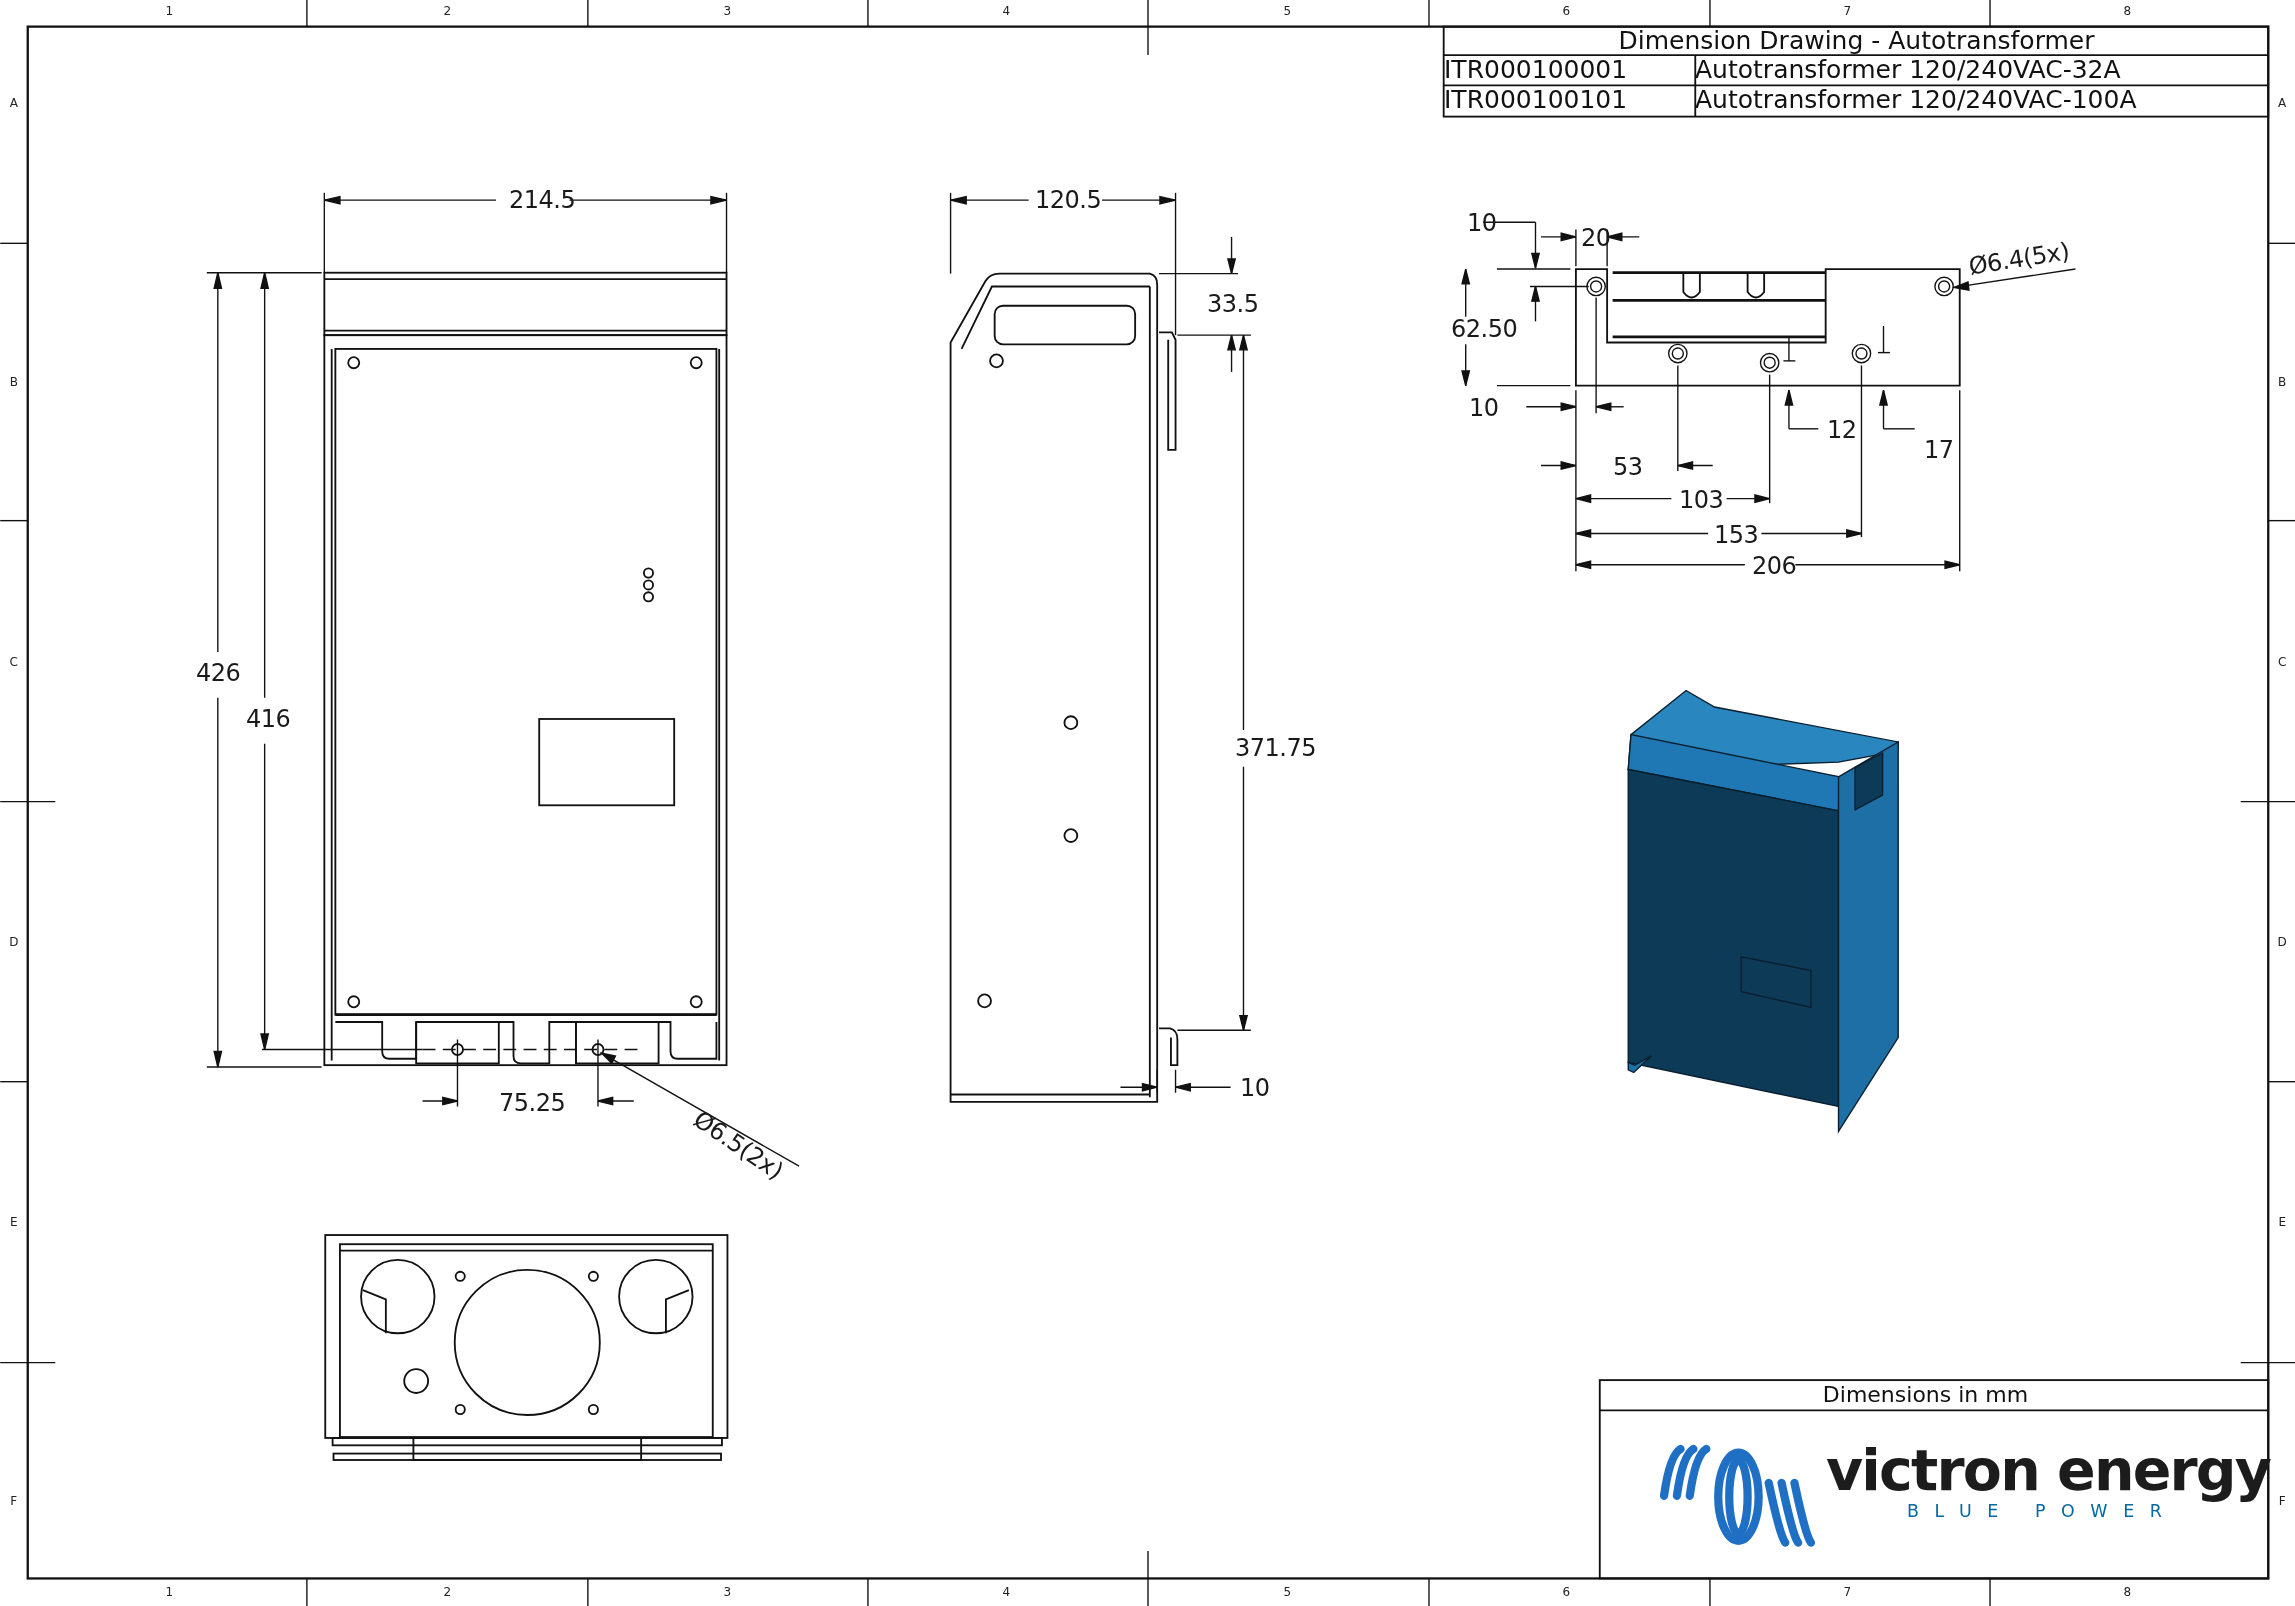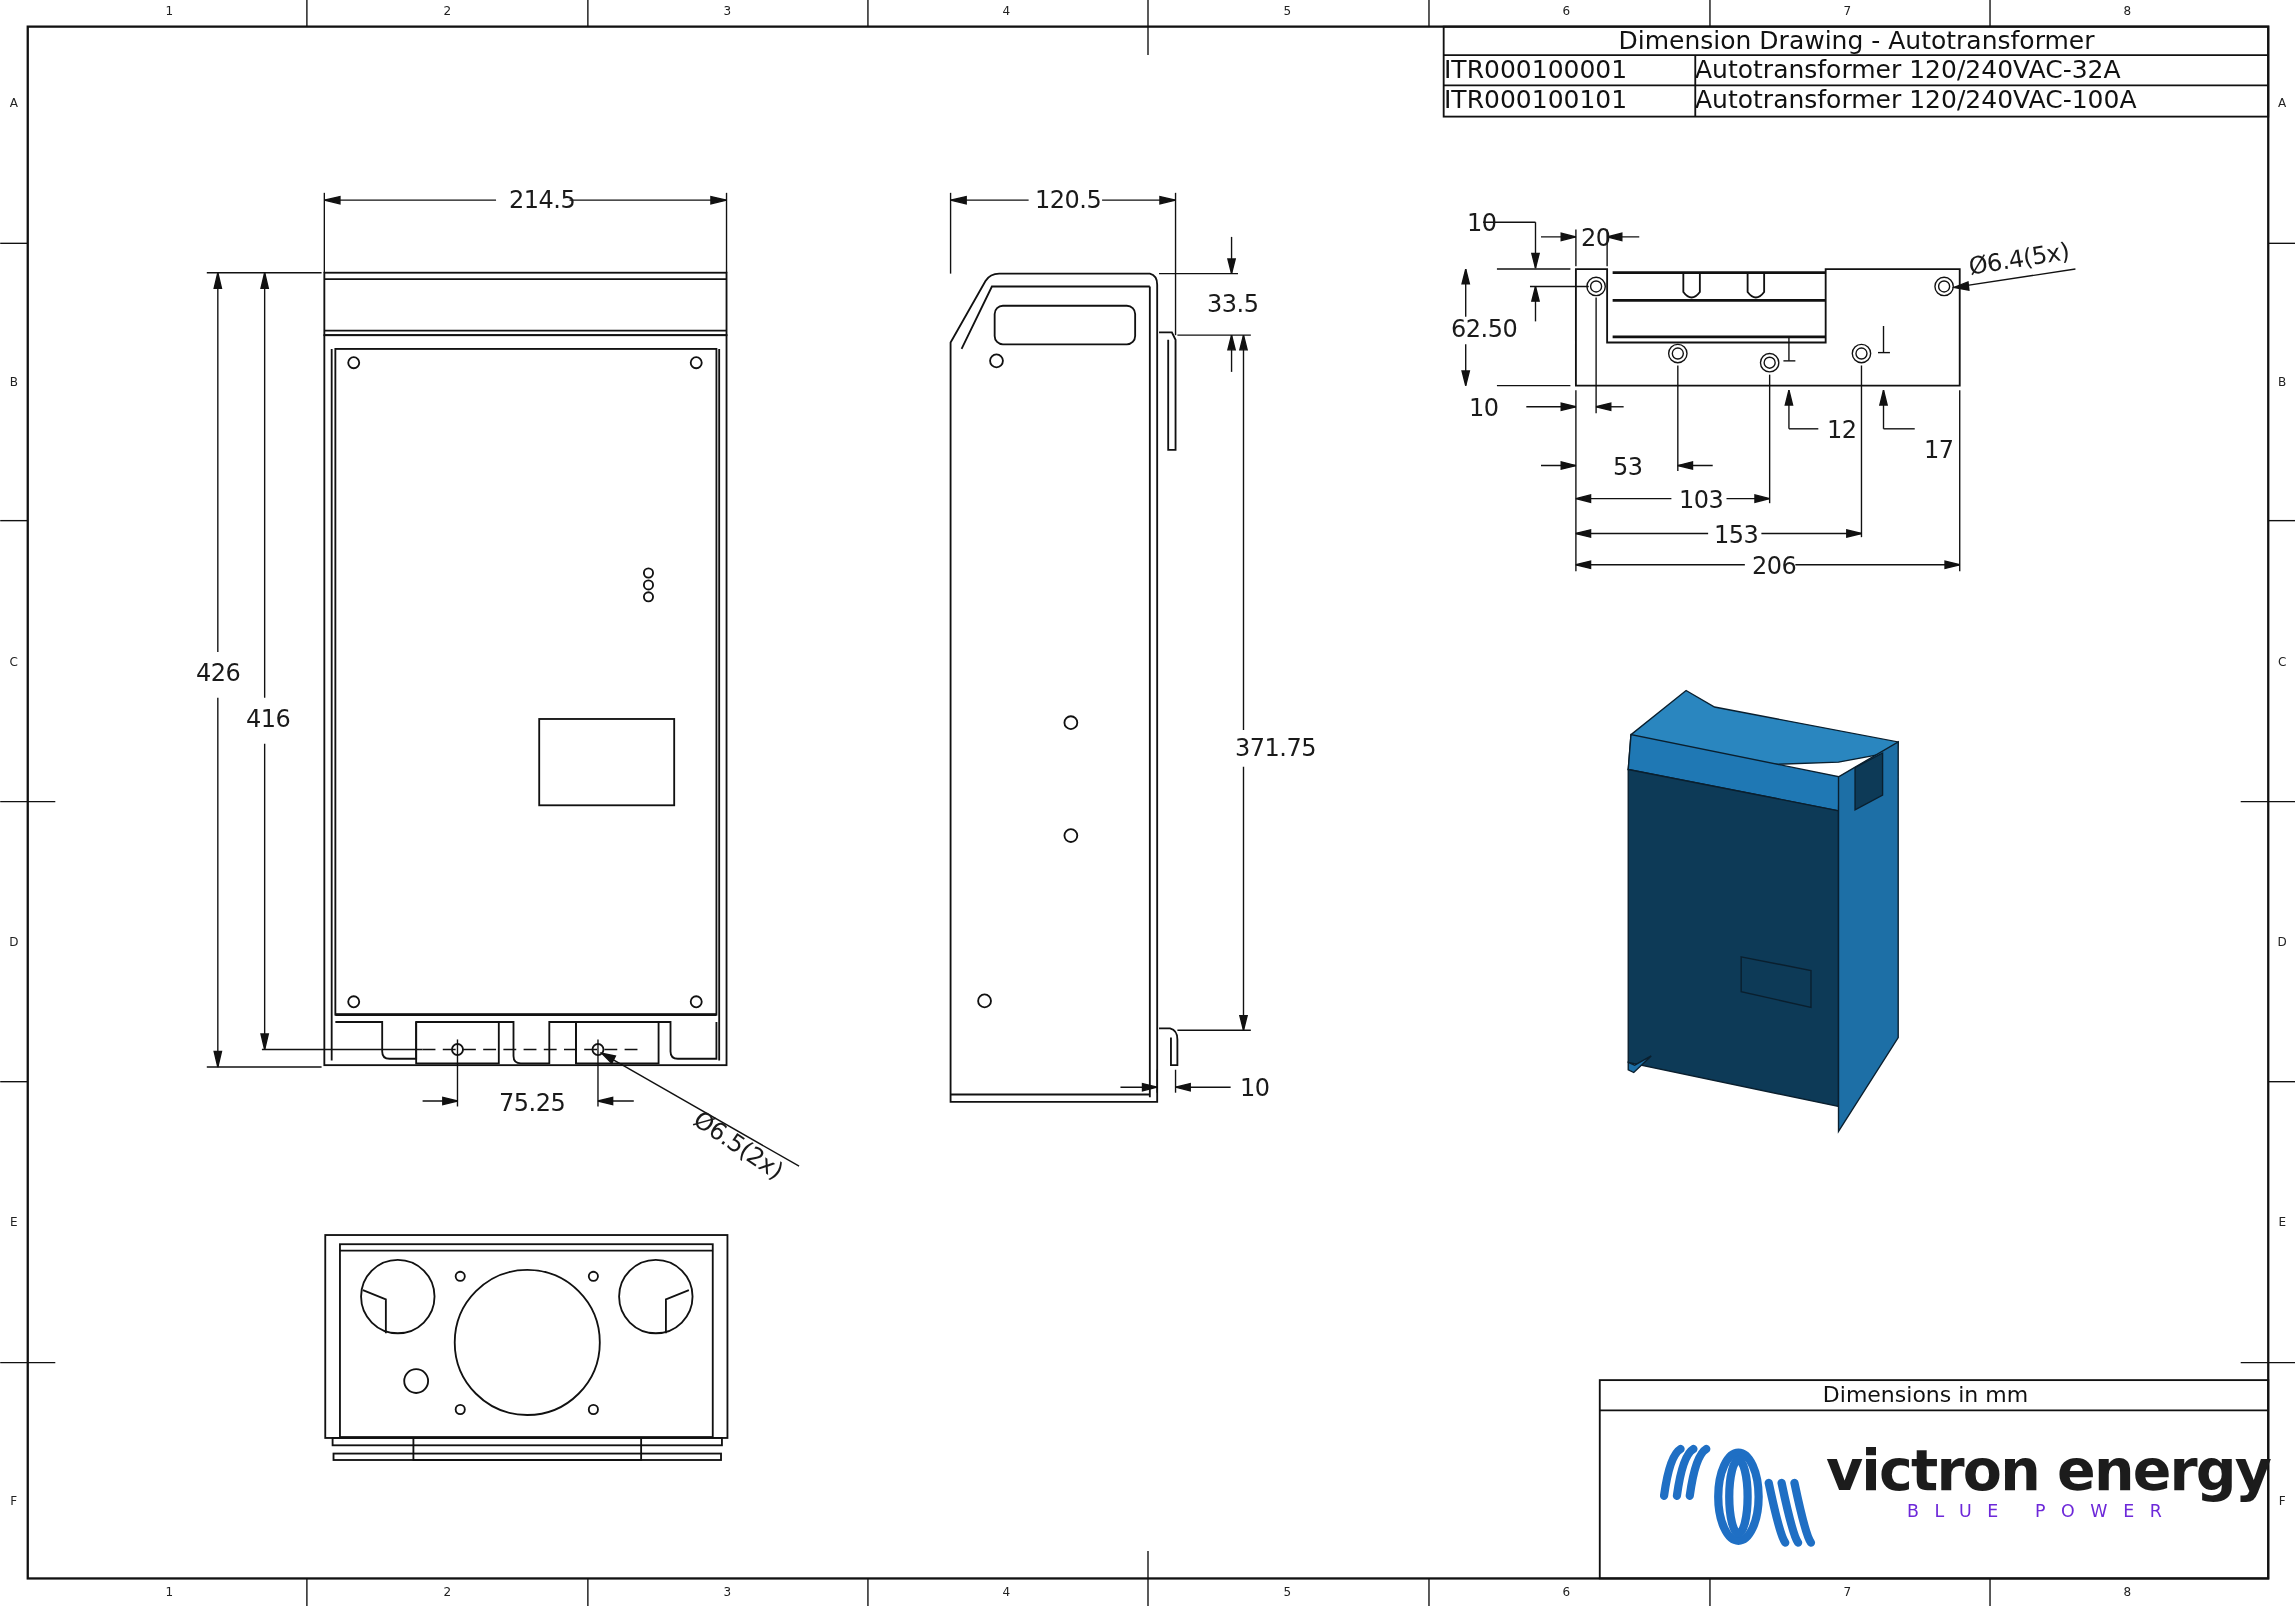--- a/index.html
+++ b/index.html
@@ -3,21 +3,21 @@
 <meta charset="utf-8">
 <style>
   html,body{margin:0;padding:0;background:#fff;}
   body{width:2296px;height:1606px;position:relative;overflow:hidden;font-family:"DejaVu Sans",sans-serif;color:#111;}
   svg.layer{position:absolute;left:0;top:0;}
   .zone{position:absolute;font-size:12px;color:#222;text-align:center;width:18.4px;}
   .dim{position:absolute;font-size:24px;line-height:1;color:#1a1a1a;white-space:nowrap;letter-spacing:-0.5px;}
   .tb-title{position:absolute;left:1444px;top:27px;width:825px;height:32px;font-size:25px;text-align:center;line-height:27.5px;}
   .tb-cell{position:absolute;font-size:25px;line-height:27.5px;text-align:left;}
   .logo-text{position:absolute;font-family:"DejaVu Sans",sans-serif;font-weight:bold;font-size:57px;letter-spacing:-1.8px;color:#1c1c1c;}
-  .logo-sub{position:absolute;font-family:"DejaVu Sans",sans-serif;font-size:17.4px;letter-spacing:15.6px;color:#6d28d9;}
+  .logo-sub{position:absolute;font-family:"DejaVu Sans",sans-serif;font-size:17.4px;letter-spacing:15.6px;color:#0369a1;}
   .units{position:absolute;font-size:22px;text-align:center;}
 </style>
 </head>
 <body>
 
 <svg class="layer" width="2296" height="1606" viewBox="0 0 2500 1749">
 
   <rect x="30" y="29" width="2440" height="1690" fill="none" stroke="#111" stroke-width="2.5"></rect>
 
   <g stroke="#111" stroke-width="1.5">

